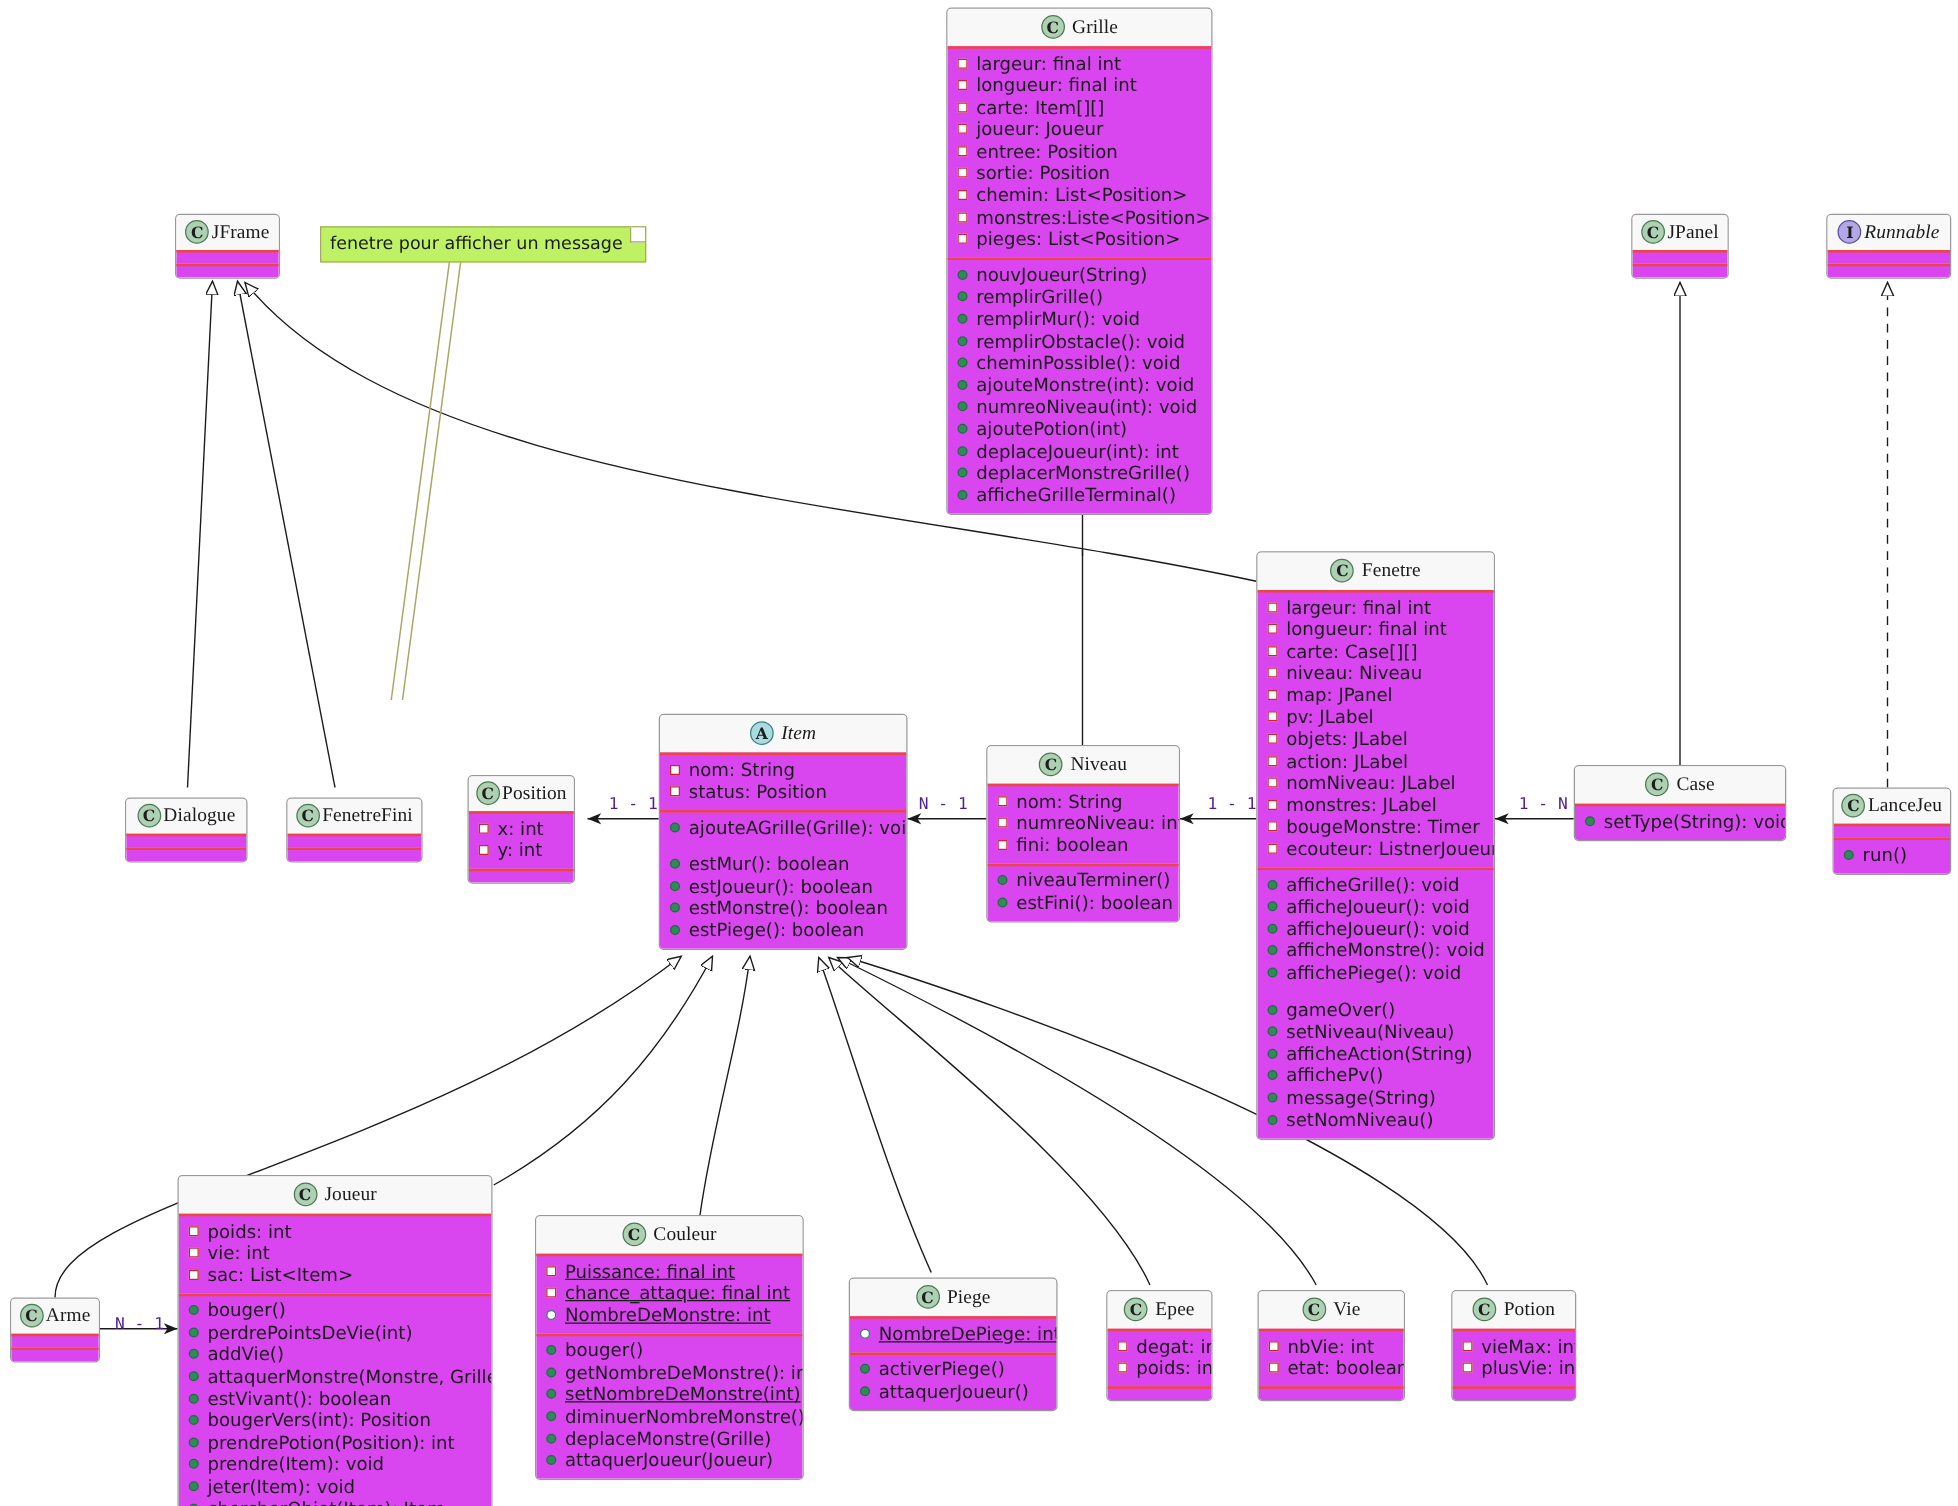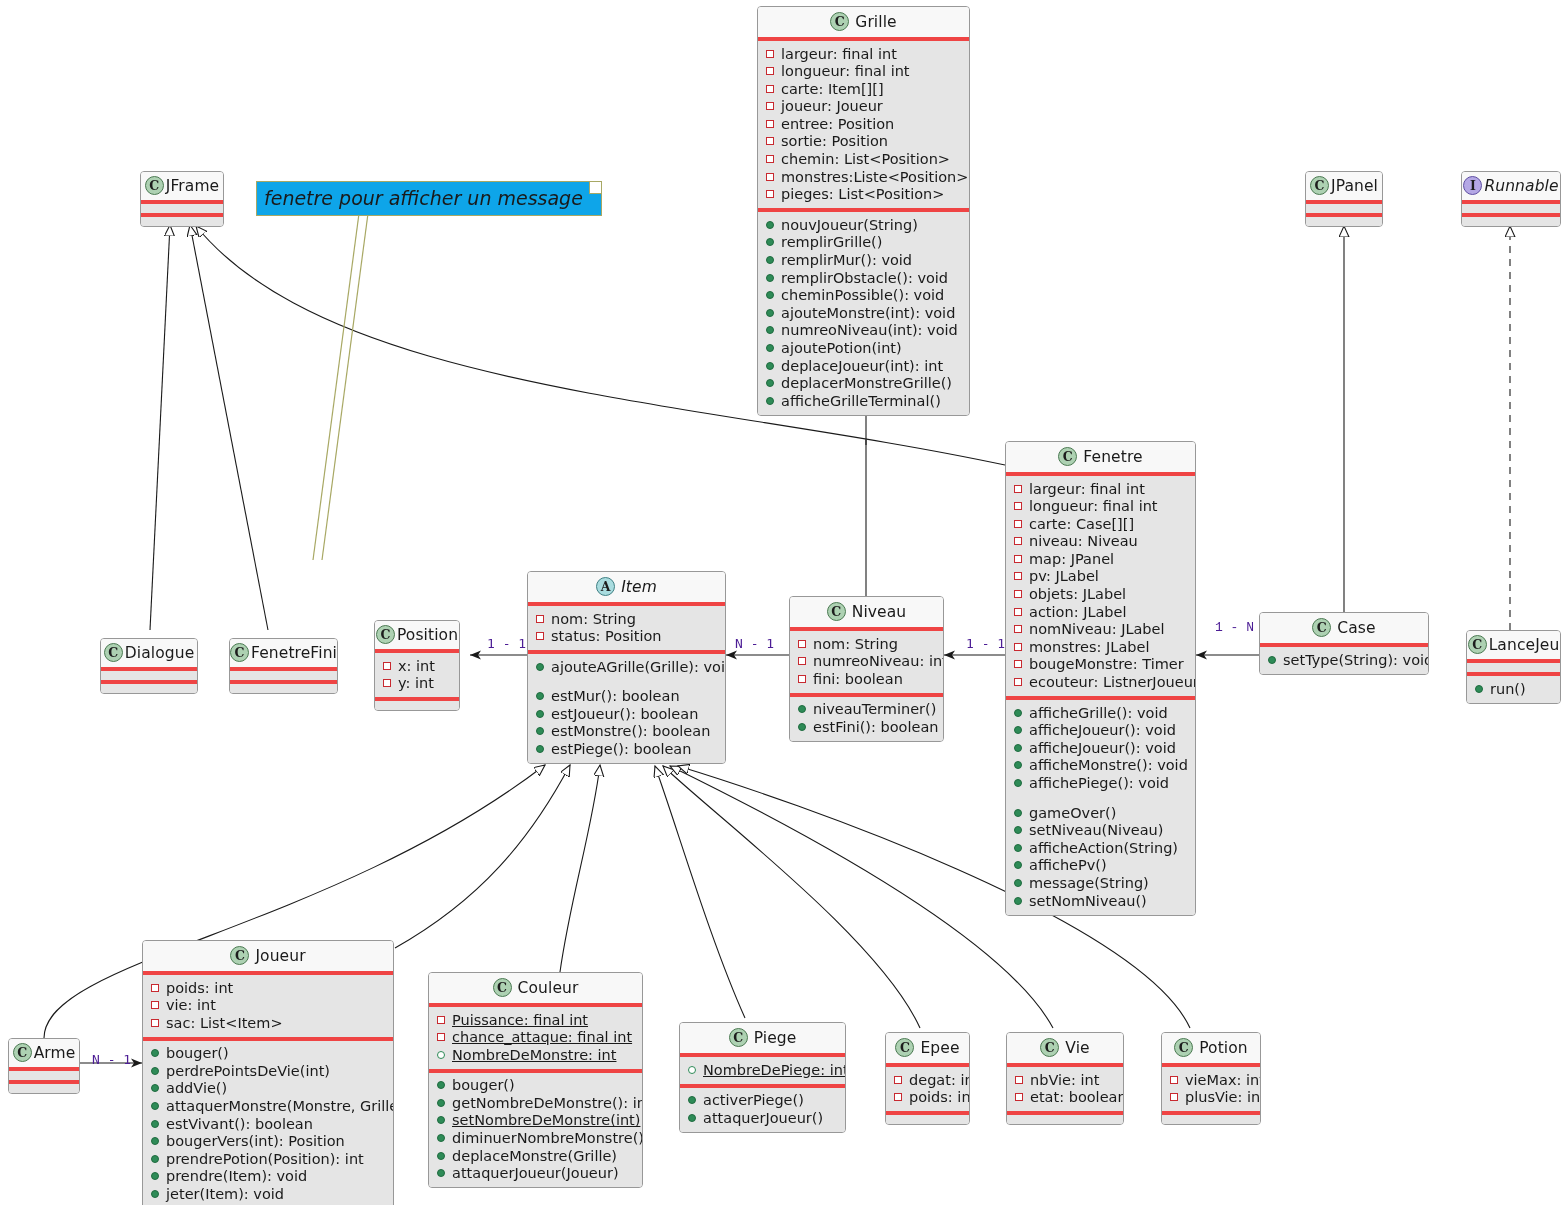--- a/index.html
+++ b/index.html
@@ -35,40 +35,40 @@
     align-items: center;
     justify-content: center;
     gap: 6px;
     padding: 5px 8px 6px 8px;
     background: #f8f8f8;
     font-size: 15.5px;
     color: #1a1a1a;
     white-space: nowrap;
   }
   .uml.compact .hdr { padding: 4px 6px 5px 6px; gap: 2px; }
-  .uml .hdr .nm { letter-spacing: 0.1px; }
+  .uml .hdr .nm { letter-spacing: 0.1px; font-family: Liberation Serif, serif; }
   .uml.abstract .hdr .nm, .uml.iface .hdr .nm { font-style: italic; }
   .circ {
     width: 19px; height: 19px;
     border-radius: 50%;
     display: inline-flex;
     align-items: center; justify-content: center;
     font-size: 12.5px;
     font-weight: bold;
     font-family: "DejaVu Serif", "Liberation Serif", serif;
     color: #1d1d1d;
     flex: 0 0 auto;
     box-sizing: border-box;
   }
   .circ.c { background: #ADD1B2; border: 1px solid #4b7a52; }
   .circ.a { background: #A9DCDF; border: 1px solid #3f8084; }
   .circ.i { background: #B4A7E5; border: 1px solid #5e4ea3; }
   .uml .sect {
-    border-top: 4px solid #ef4444;
-    background: #e5e5e5;
+    border-top: 2px solid #ef4444;
+    background: #d946ef;
     padding: 4px 8px 5px 8px;
   }
   .uml .sect.empty { height: 9px; padding: 0; }
   .row {
     display: flex;
     align-items: baseline;
     gap: 7px;
     font-size: 14.5px;
     line-height: 16.6px;
     color: #1a1a1a;
@@ -94,28 +94,27 @@
     width: 8px; height: 8px;
     border-radius: 50%;
     background: #ffffff;
     border: 1.6px solid #2E8B57;
     box-sizing: border-box;
   }
   .row .tx { flex: 1 1 auto; }
   .row.stat .tx { text-decoration: underline; }
   .note {
     position: absolute;
-    background: #0ea5e9;
+    background: #bef264;
     border: 1px solid #A8A864;
-    font-size: 19px;
+    font-size: 14px;
     color: #1a1a1a;
     padding: 5px 18px 6px 7px;
     box-sizing: border-box;
     white-space: nowrap;
-    font-style: italic;
   }
   .note .fold {
     position: absolute;
     right: 0; top: 0;
     width: 11px; height: 11px;
     background: #ffffff;
     border-left: 1px solid #A8A864;
     border-bottom: 1px solid #A8A864;
   }
   .elabel {
@@ -743,17 +742,17 @@
       <span class="nm">Arme</span>
     </div>
     <div class="sect empty"></div>
     <div class="sect empty"></div>
   </div>
 
   <div id="edge-labels">
       <div class="elabel" style="left: 487px; top: 636px;">1 - 1</div>
       <div class="elabel" style="left: 735px; top: 636px;">N - 1</div>
       <div class="elabel" style="left: 966px; top: 636px;">1 - 1</div>
-      <div class="elabel" style="left: 1215px; top: 620px; font-family: Liberation Mono, monospace;">1 - N</div>
+      <div class="elabel" style="left: 1215px; top: 636px;">1 - N</div>
       <div class="elabel" style="left: 92px; top: 1052px;">N - 1</div>
     </div>
 
 </div>
 
 </body></html>

